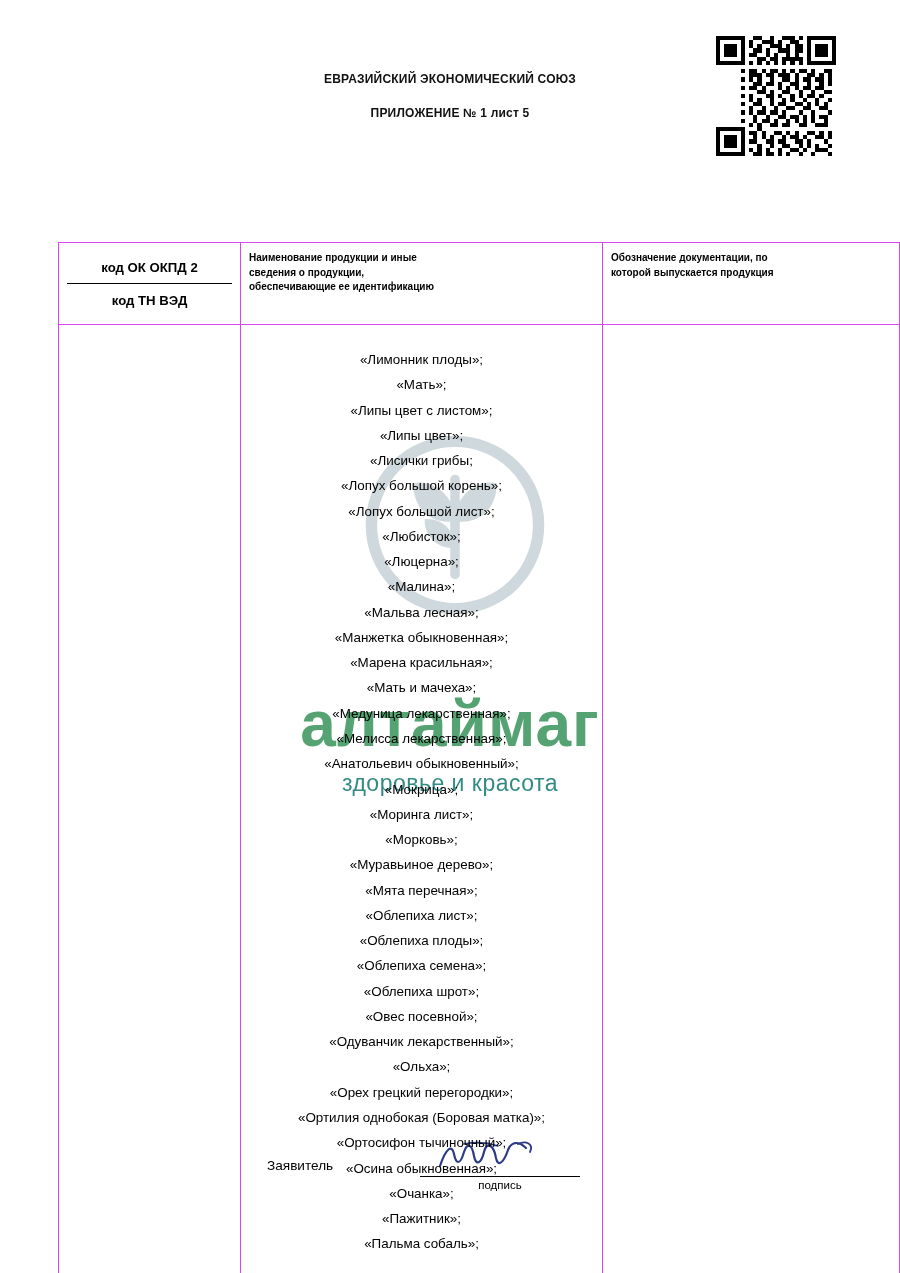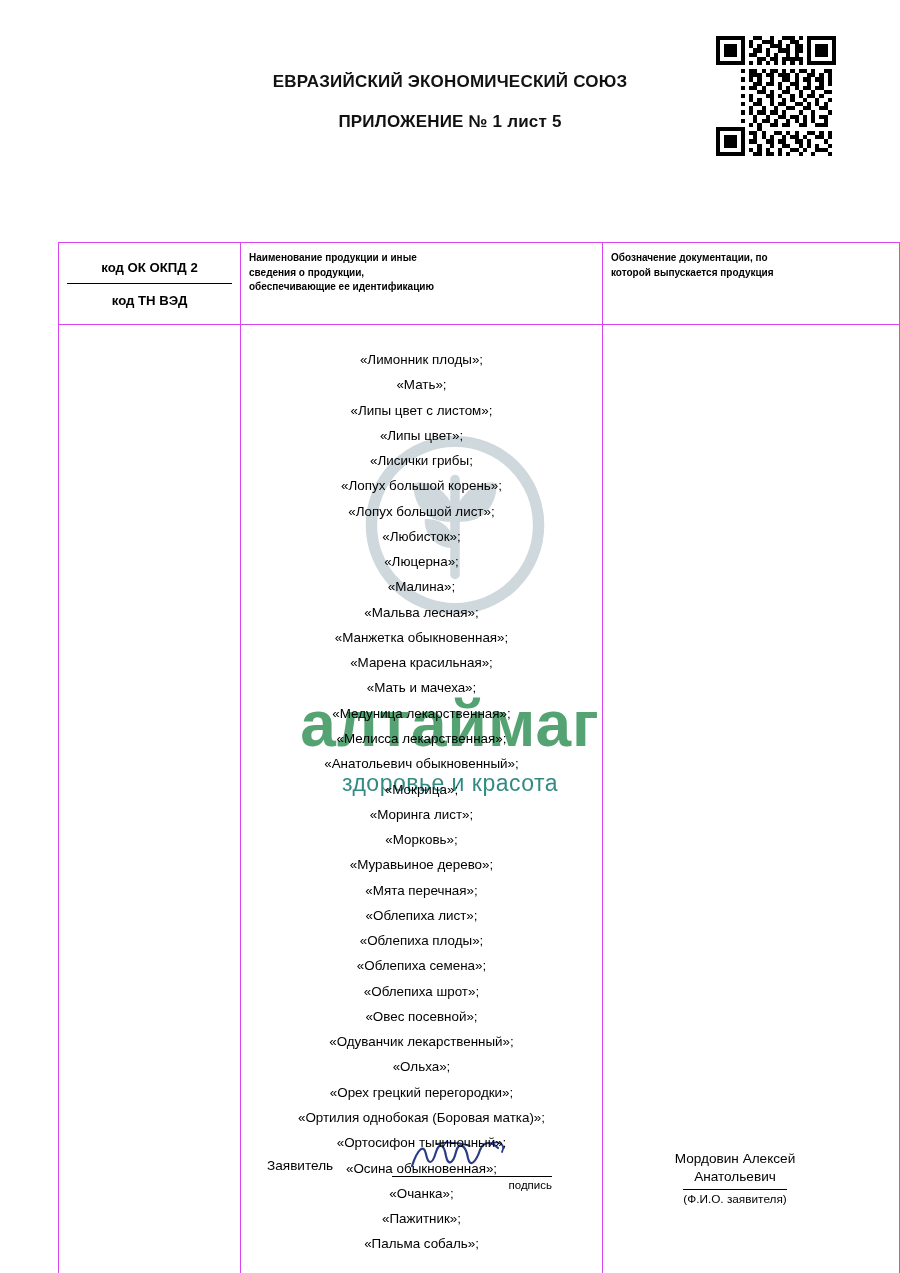--- a/index.html
+++ b/index.html
@@ -28,21 +28,21 @@
 
   
   .header {
     position: absolute;
     top: 72px;
     left: 0;
     width: 900px;
     text-align: center;
   }
   .header .line {
-    font-size: 17px;
+    font-size: 12px;
     font-weight: bold;
     letter-spacing: 0.2px;
     margin-bottom: 20px;
     color: #111;
   }
   .header .line3 {
     margin-bottom: 0;
   }
   .header .line3 .num {
     font-weight: normal;
@@ -158,24 +158,24 @@
     font-size: 13.5px;
   }
   .f-applicant {
     position: absolute;
     left: 267px;
     top: 18px;
     font-size: 13.6px;
   }
   .sig-block {
     position: absolute;
-    left: 392px;
+    left: 420px;
     top: 0;
     width: 160px;
-    text-align: right;
+    text-align: center;
   }
   .sig-img {
     height: 34px;
     position: relative;
   }
   .sig-img svg { position: absolute; left: 14px; top: -2px; }
   .sig-line {
     border-bottom: 1px solid #000;
     width: 160px;
     margin-top: 2px;
@@ -487,18 +487,13 @@
     <div class="sig-img">
       <svg width="110" height="34" viewBox="0 0 110 34">
         <path d="M6 28 C12 10, 18 6, 20 16 C22 26, 26 28, 30 14 C33 4, 38 6, 40 18 C42 28, 47 26, 50 14 C53 2, 60 8, 62 20 C64 30, 70 24, 74 12 C78 2, 86 4, 92 10" fill="none" stroke="#2b3b86" stroke-width="2.2" stroke-linecap="round"></path>
         <path d="M30 6 C40 4, 52 4, 64 8" fill="none" stroke="#2b3b86" stroke-width="1.6" stroke-linecap="round"></path>
         <path d="M84 6 C92 2, 100 6, 96 14" fill="none" stroke="#2b3b86" stroke-width="1.8" stroke-linecap="round"></path>
       </svg>
     </div>
     <div class="sig-line"></div>
     <div class="sig-caption">подпись</div>
   </div>
-  <div class="name-block">
-    <div class="nm">Мордовин Алексей</div>
-    <div class="nm">Анатольевич</div>
-    <div class="nm-cap">(Ф.И.О. заявителя)</div>
-  </div>
 </div>
 
 </body></html>

